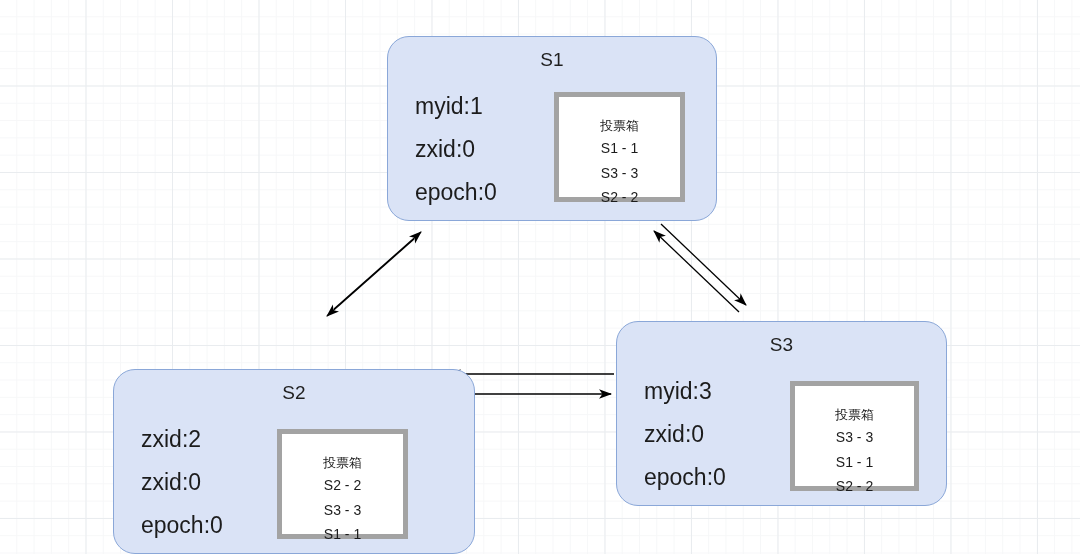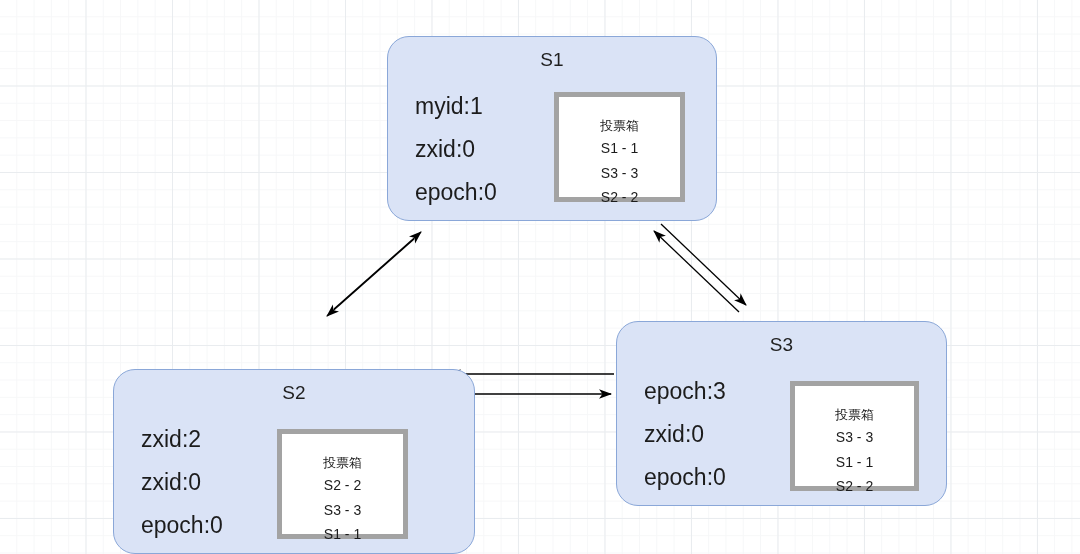--- a/index.html
+++ b/index.html
@@ -155,21 +155,21 @@
       <div class="votebox-title">投票箱</div>
       <div class="votebox-entry">S2 - 2</div>
       <div class="votebox-entry">S3 - 3</div>
       <div class="votebox-entry">S1 - 1</div>
     </div>
   </div>
 
   <div class="node" style="left:616px; top:321px; width:331px; height:185px;">
     <div class="node-title">S3</div>
     <div class="node-fields">
-      <div class="node-field">epoch:3</div>
+      <div class="node-field">myid:3</div>
       <div class="node-field">zxid:0</div>
       <div class="node-field">epoch:0</div>
     </div>
     <div class="votebox" style="left:173px; top:59px; width:129px; height:110px;">
       <div class="votebox-title">投票箱</div>
       <div class="votebox-entry">S3 - 3</div>
       <div class="votebox-entry">S1 - 1</div>
       <div class="votebox-entry">S2 - 2</div>
     </div>
   </div>

